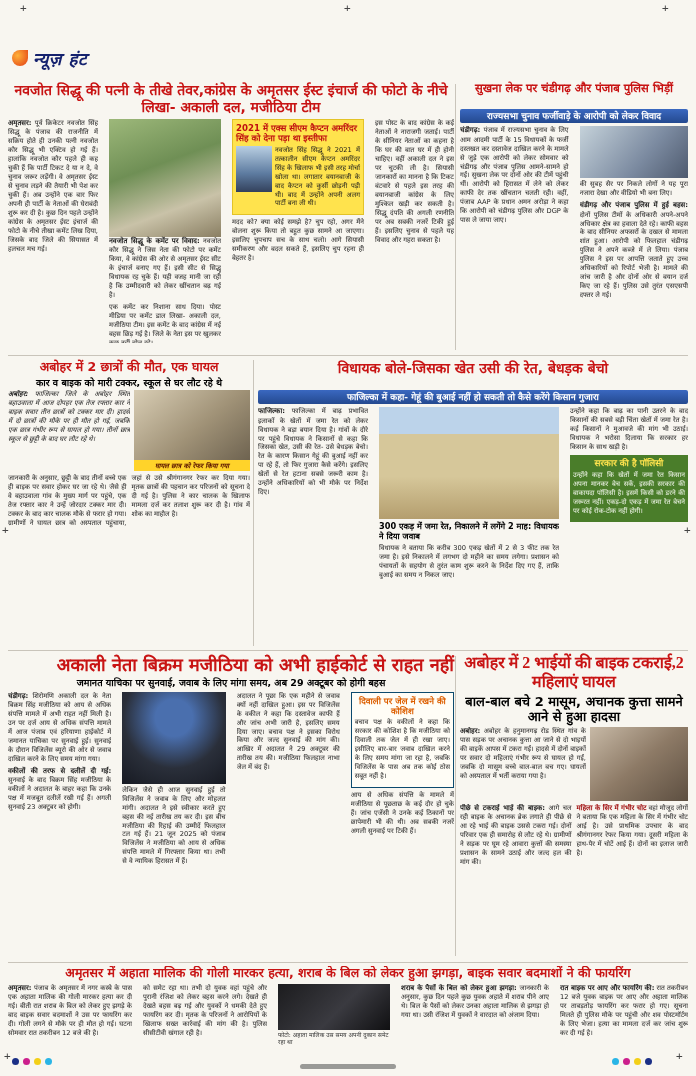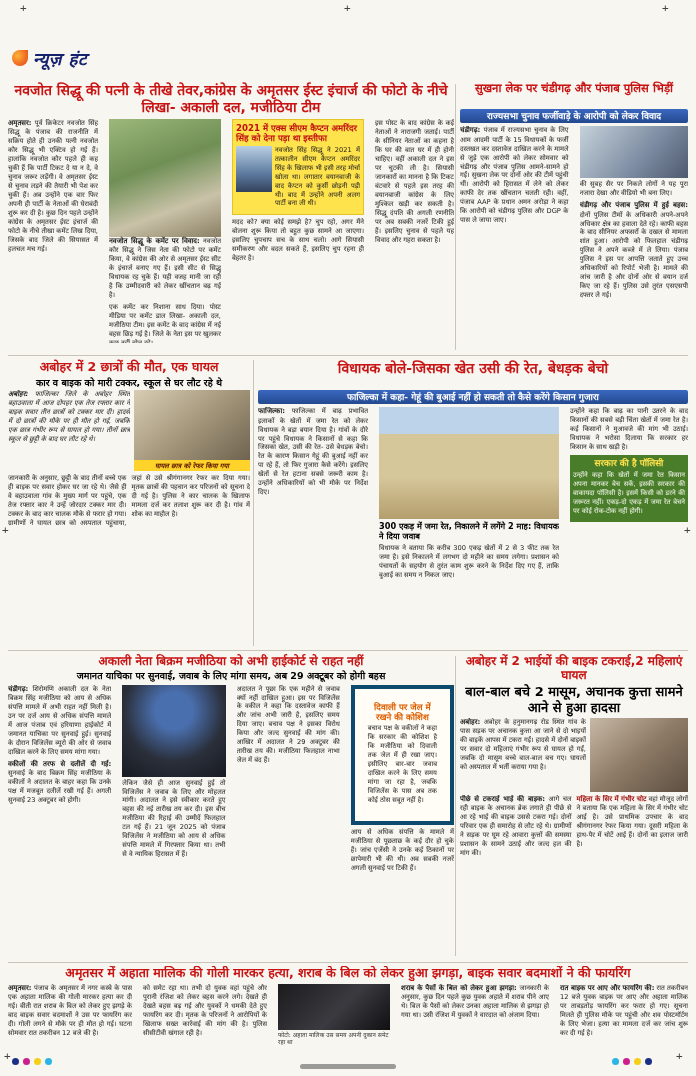--- a/index.html
+++ b/index.html
@@ -41,21 +41,21 @@
   .ph-a6{height:74px;background:linear-gradient(140deg,#c7b9a6,#8d7a66 50%,#5d4f41);}
   .ph-a7{height:46px;background:linear-gradient(135deg,#1c1c1e,#3a3a40 55%,#101012);}
   .cap-y{background:#ffd32a;color:#5a1400;font-size:6.6px;font-weight:bold;padding:1px 2px;text-align:center;}
   .cap{font-size:6px;color:#333;margin-top:1px;line-height:1.25;}
   .ybox{background:#ffe34d;border:1px solid #e3c327;padding:3px;margin-bottom:3px;}
   .ybox-title{color:#c01010;font-weight:bold;font-size:8.6px;line-height:1.2;margin-bottom:2px;}
   .ybox-row{display:flex;gap:3px;}
   .gbox{background:#4a7d2a;padding:3px;margin-top:2px;}
   .gbox-title{color:#ffe34d;font-weight:bold;font-size:8.8px;text-align:center;line-height:1.2;margin-bottom:2px;}
   .gbox p.body{color:#f4f8ee;}
-  .obox{border:4px solid #0c4a6e;padding:13px;margin-bottom:3px;background:#fffdf6;}
+  .obox{border:1px solid #0c4a6e;padding:3px;margin-bottom:3px;background:#fffdf6;}
   .obox-title{color:#dd5f00;font-weight:bold;font-size:8.6px;text-align:center;line-height:1.2;margin-bottom:2px;}
   .twocol{column-count:2;column-gap:5px;}
   .rule-h{position:absolute;left:8px;right:8px;height:1px;background:var(--rule);}
   .rule-v{position:absolute;width:1px;background:var(--rule);}
   
   .a1{top:82px;left:8px;width:446px;}
   .hl-a1{font-size:14px;}
   .a1-cols{height:224px;margin-top:4px;}
   .c-a1-1{width:90px;flex:0 0 90px;} .c-a1-2{width:112px;flex:0 0 112px;}
   .c-a1-3{width:132px;flex:0 0 132px;} .c-a1-4{flex:1;}
@@ -68,25 +68,25 @@
   .a3-top{display:flex;gap:4px;margin-top:2px;font-style:italic;}
   .a3-left{flex:1;overflow:hidden;}
   .a3-photo{width:116px;flex:0 0 116px;}
   .a3-bottom{margin-top:3px;height:158px;overflow:hidden;}
   .a4{top:360px;left:258px;width:430px;}
   .hl-a4{font-size:14px;}
   .a4-cols{height:228px;margin-top:3px;}
   .c-a4-1{width:110px;flex:0 0 110px;} .c-a4-2{width:180px;flex:0 0 180px;} .c-a4-3{flex:1;}
   .mid-sub{font-size:8.2px;font-weight:bold;color:#000;margin:3px 0 2px 0;line-height:1.2;}
   .a5{top:654px;left:8px;width:446px;}
-  .hl-a5{font-size:12px;}
+  .hl-a5{font-size:18px;text-align:right;}
   .a5-cols{height:252px;margin-top:3px;}
   .c-a5{flex:1;}
   .a6{top:654px;left:460px;width:228px;}
-  .hl-a6{font-size:12px;}
+  .hl-a6{font-size:16px;font-family:Liberation Serif, serif;}
   .a6-top{display:flex;gap:4px;margin-top:2px;}
   .a6-left{flex:1;overflow:hidden;}
   .a6-photo{width:98px;flex:0 0 98px;}
   .a6-bottom{margin-top:3px;height:142px;overflow:hidden;}
   .red-sub{color:#a01010;}
   .a7{top:966px;left:8px;width:680px;}
   .hl-a7{font-size:12.5px;white-space:nowrap;overflow:hidden;}
   .a7-cols{height:68px;margin-top:3px;}
   .c-a7-1{width:124px;flex:0 0 124px;} .c-a7-2{width:124px;flex:0 0 124px;}
   .c-a7-3{width:112px;flex:0 0 112px;} .c-a7-4{width:148px;flex:0 0 148px;} .c-a7-5{flex:1;}

